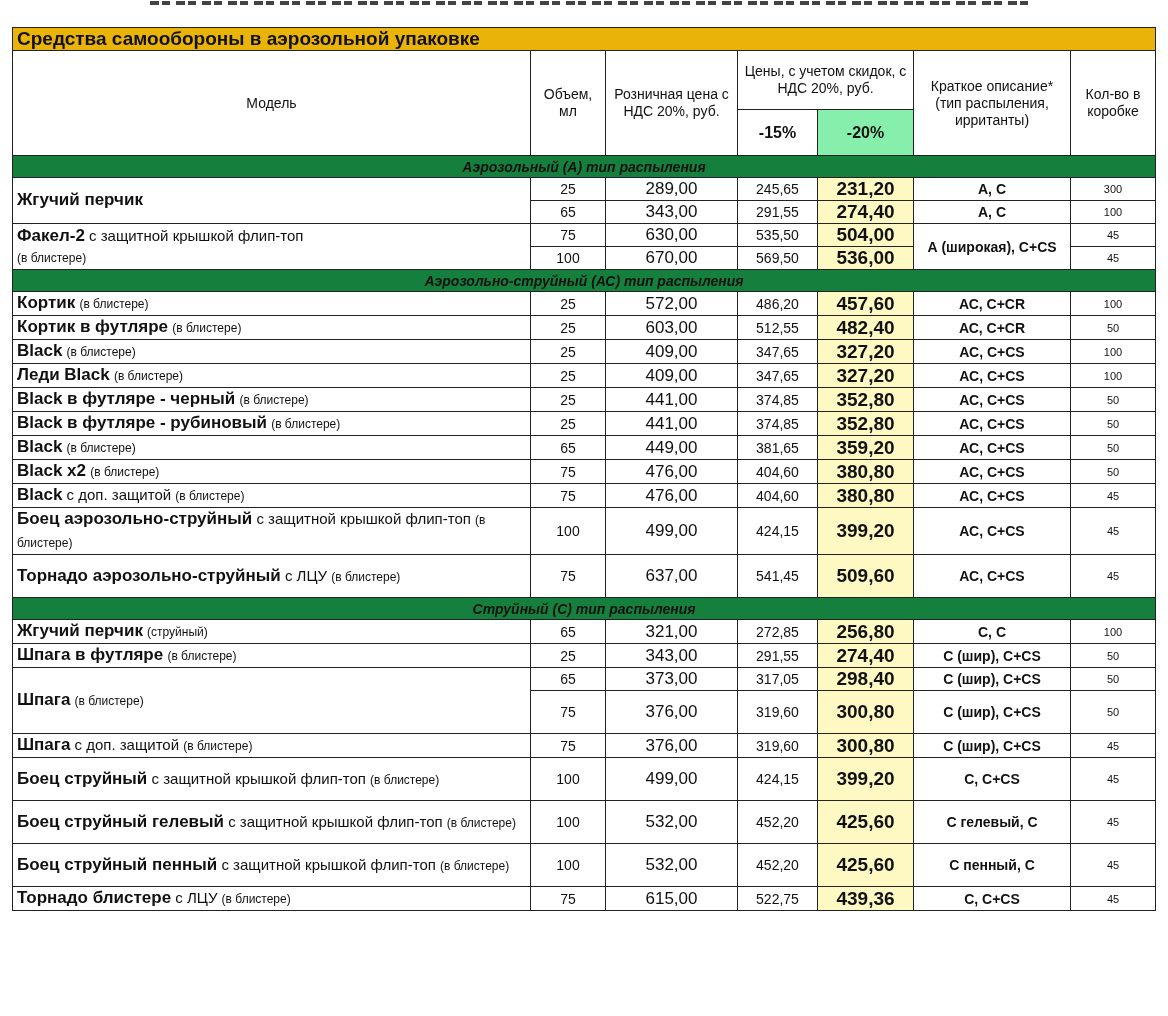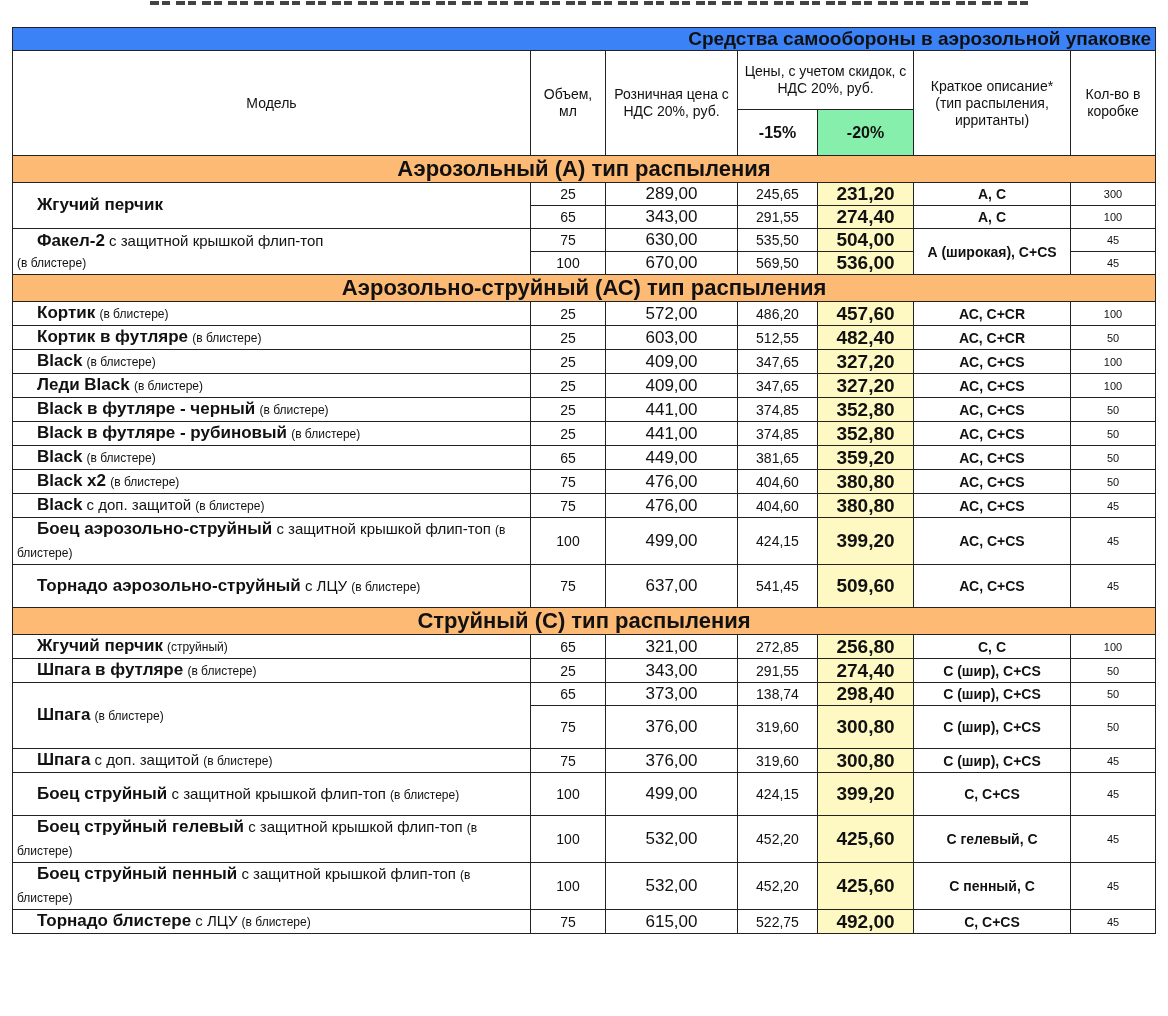--- a/index.html
+++ b/index.html
@@ -2,27 +2,27 @@
 <html><head>
 <meta charset="utf-8">
 <style>
   html, body { margin:0; padding:0; background:#fff; }
   body { width:1168px; height:1016px; position:relative; overflow:hidden;
          font-family:"Liberation Sans", sans-serif; color:#111; }
   .topcut { position:absolute; left:150px; top:0; width:880px; height:6px; overflow:hidden; }
   .topcut span { display:block; height:4px; margin-top:1px; background:repeating-linear-gradient(90deg,#222 0 9px,transparent 9px 12px,#222 12px 20px,transparent 20px 26px); opacity:.85; }
   table { position:absolute; left:12px; top:27px; border-collapse:collapse; table-layout:fixed; width:1143px; }
   td, th { border:1.5px solid #222; padding:0 4px; font-weight:normal; }
-  .title td { background:#3b82f6; height:22px; text-align:right; font-weight:bold; font-size:19px; font-family:"Liberation Sans Narrow","Liberation Sans",sans-serif; }
+  .title td { background:#eab308; height:22px; text-align:left; font-weight:bold; font-size:19px; font-family:"Liberation Sans Narrow","Liberation Sans",sans-serif; }
   .hdr th { font-size:14px; text-align:center; line-height:17px; vertical-align:middle; }
   .hdr th.pct { font-size:16px; font-weight:bold; }
-  .sec td { background:#fdba74; text-align:center; font-weight:bold; font-size:22px; height:21px; }
+  .sec td { background:#15803d; text-align:center; font-weight:bold; font-size:14px; height:21px;font-style:italic; }
   .r td { height:20px; font-size:15px; text-align:center; vertical-align:middle; }
   .r td.model { text-align:left; font-size:15px; line-height:21px; }
-  .r td.model b { font-size:17px;margin-left:20px; }
+  .r td.model b { font-size:17px; }
   .r td.model small { font-size:12px; }
   .r td.vol { font-size:14px; }
   .r td.ret { font-size:17px; }
   .r td.d15 { font-size:14px;margin-top:10px; }
   .r td.d20 { font-size:19px; font-weight:bold; background:#fef9c3; }
   .r td.desc { font-size:14px;font-weight:bold; }
   .r td.qty { font-size:11px;text-align:center; }
   .r.tall td { height:42px; }
 </style>
 </head>
@@ -214,21 +214,21 @@
         <td class="ret">343,00</td>
         <td class="d15">291,55</td>
         <td class="d20">274,40</td>
         <td class="desc">С (шир), С+CS</td>
         <td class="qty">50</td>
       </tr>
       <tr class="r">
         <td class="model" rowspan="2"><b>Шпага</b><span> </span><small>(в блистере)</small></td>
         <td class="vol">65</td>
         <td class="ret">373,00</td>
-        <td class="d15">138,74</td>
+        <td class="d15">317,05</td>
         <td class="d20">298,40</td>
         <td class="desc">С (шир), С+CS</td>
         <td class="qty">50</td>
       </tr>
       <tr class="r tall">
         <td class="vol">75</td>
         <td class="ret">376,00</td>
         <td class="d15">319,60</td>
         <td class="d20">300,80</td>
         <td class="desc">С (шир), С+CS</td>
@@ -268,18 +268,18 @@
         <td class="d15">452,20</td>
         <td class="d20">425,60</td>
         <td class="desc">С пенный,   С</td>
         <td class="qty">45</td>
       </tr>
       <tr class="r">
         <td class="model"><b>Торнадо блистере</b><span> с ЛЦУ </span><small>(в блистере)</small></td>
         <td class="vol">75</td>
         <td class="ret">615,00</td>
         <td class="d15">522,75</td>
-        <td class="d20">492,00</td>
+        <td class="d20">439,36</td>
         <td class="desc">С, С+CS</td>
         <td class="qty">45</td>
       </tr>
     </tbody>
 </table>
 
 </body></html>

